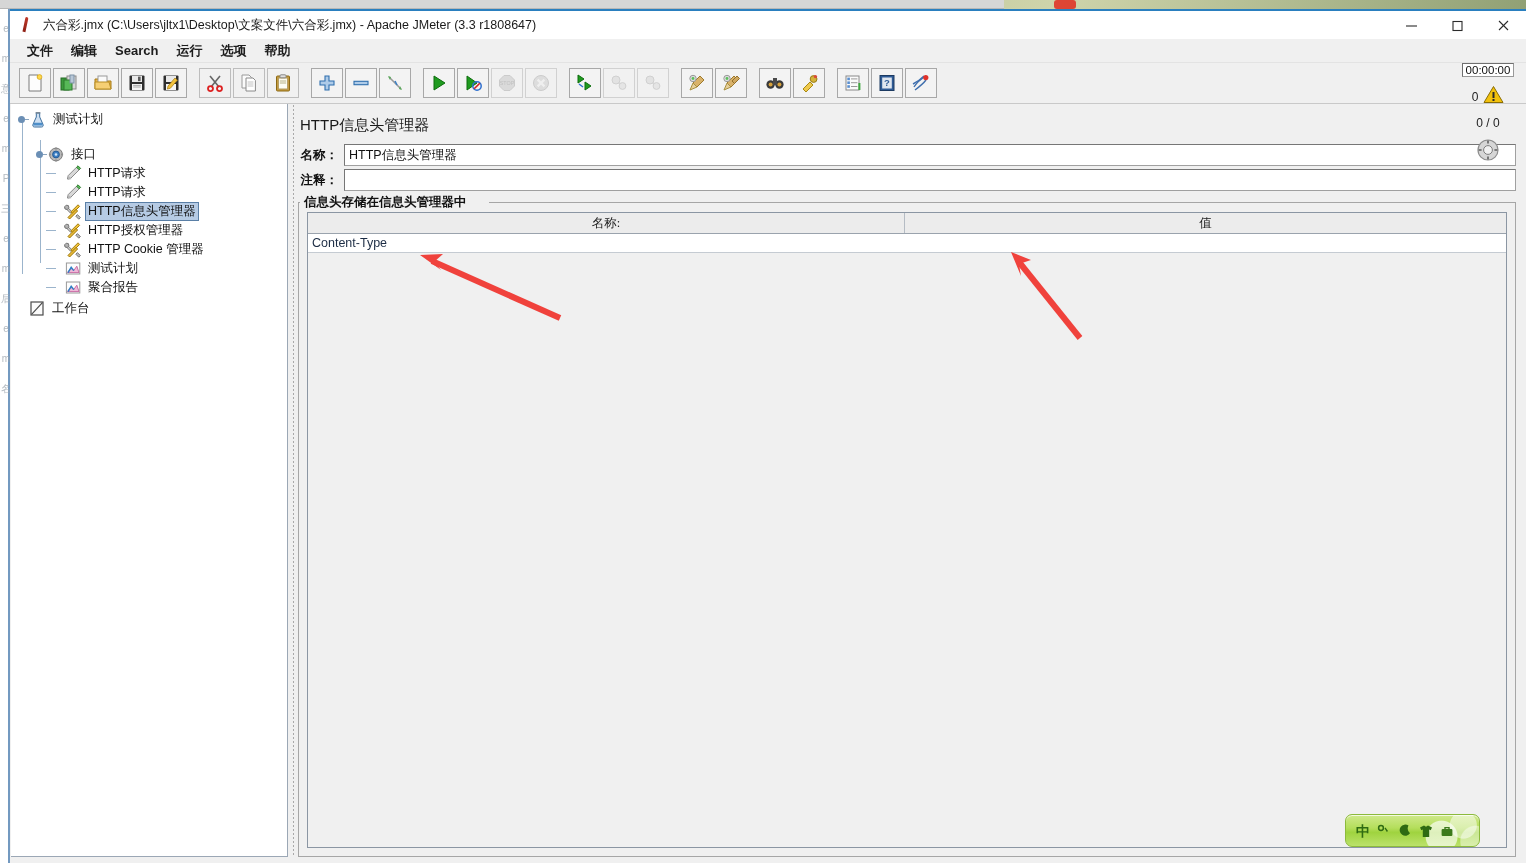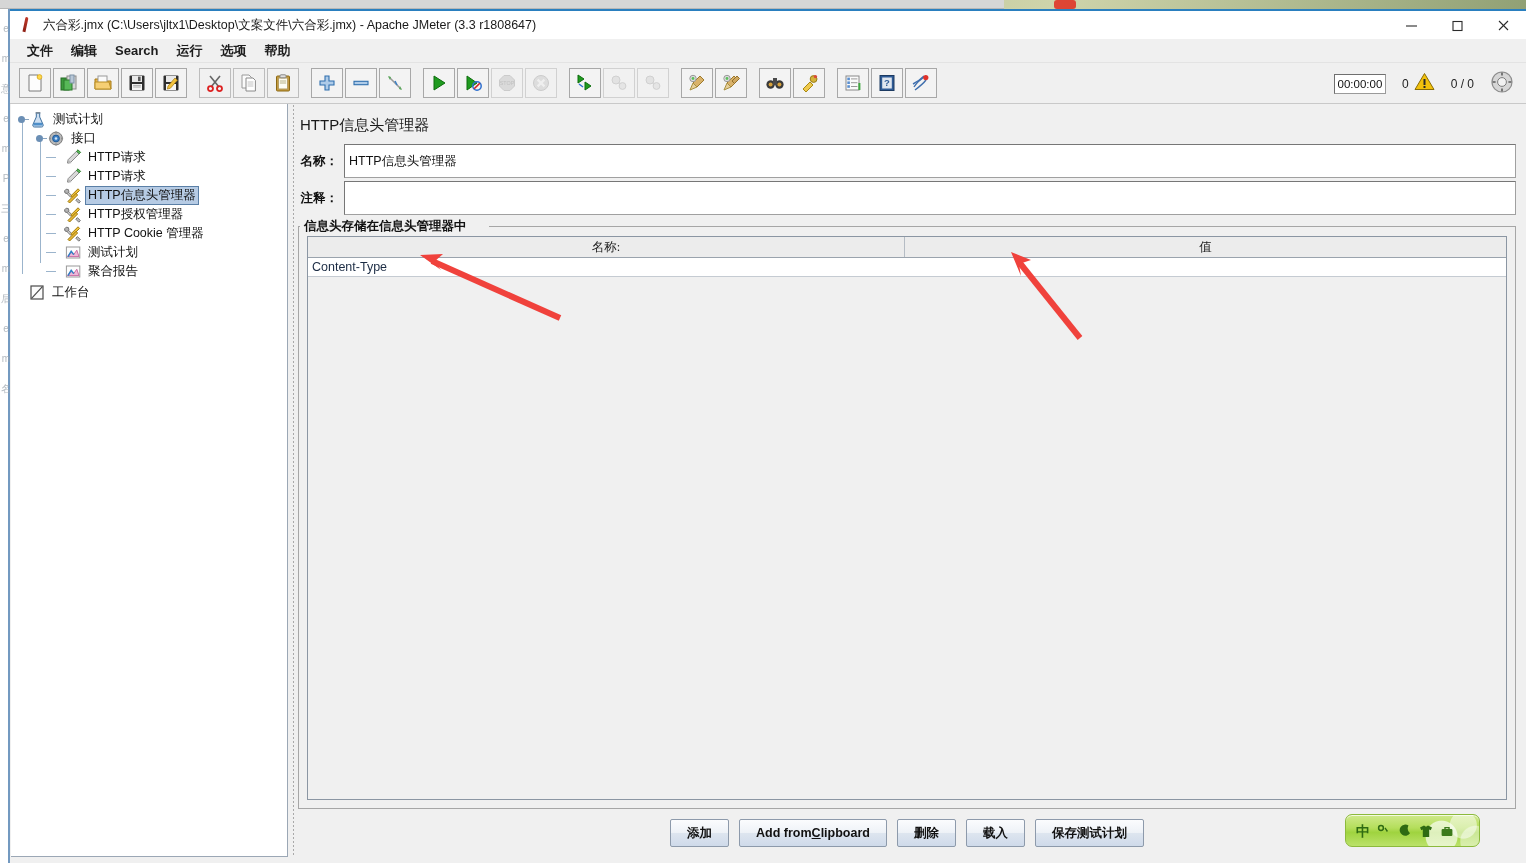--- a/index.html
+++ b/index.html
@@ -98,21 +98,21 @@
     width:32px; height:30px; margin:0 1px;
     background:#f3f3f3; border:1px solid #a8a8a8;
     display:flex; align-items:center; justify-content:center;
   }
   .tb-btn.flat { border-color:#bdbdbd; background:#f1f1f1; }
   .tb-btn.dis { opacity:.42; }
   .tb-btn svg { display:block; }
 
   #toolbar-status {
     position:absolute; right:12px; top:0; height:41px;
-    display:flex; align-items:center; gap:16px;
+    display:flex; align-items:center; gap:8px;flex-direction:column;
   }
   #run-timer {
     width:52px; height:20px; background:#fff; border:1px solid #9a9a9a;
     border-top-color:#6f6f6f; border-left-color:#6f6f6f;
     font-size:11.5px; color:#111; display:flex; align-items:center; justify-content:center;
     font-family:"Liberation Sans", sans-serif;
   }
   .stat-text { font-size:12px; color:#222; }
   #warn-count, #thread-count { display:flex; align-items:center; gap:5px; }
 
@@ -173,21 +173,21 @@
   
   #main-panel {
     flex:1; min-width:0; background:#f0f0f0;
     display:flex; flex-direction:column;
     padding:8px 10px 0 0;
   }
   #panel-title {
     font-size:15px; color:#1a1a1a; font-weight:normal;
     margin:4px 0 9px 2px;
   }
-  .field-row { display:flex; align-items:stretch; margin-bottom:3px; height:34px; }
+  .field-row { display:flex; align-items:stretch; margin-bottom:3px; height:22px; }
   .field-label {
     width:46px; font-size:12.5px; font-weight:bold; color:#111;
     display:flex; align-items:center; justify-content:flex-end; padding-right:6px;
     background:#f0f0f0; flex:none;
   }
   .field-input {
     flex:1; background:#fff; border:1px solid #a0a0a0;
     border-top-color:#767676; border-left-color:#767676;
     font-size:12.5px; color:#111; padding:2px 4px;
     display:flex; align-items:center;
@@ -579,21 +579,21 @@
           <span class="ticon">
             <svg width="18" height="17" viewBox="0 0 18 17">
                 <path d="M7.3 2h3.4v4l3.4 7.6c.5 1.2-.3 2.4-1.6 2.4H5.5c-1.3 0-2.1-1.2-1.6-2.4L7.3 6z" fill="#cfe0f2" stroke="#3d6f9e"></path>
                 <path d="M5.2 11.8h7.6l1.3 2.8H3.9z" fill="#4f8fc9"></path>
                 <rect x="6.6" y="1" width="4.8" height="1.6" fill="#7d8b99"></rect>
               </svg>
           </span>
           <span class="tlabel">测试计划</span>
         </div>
 
-        <div class="tnode" style="padding-left:18px;">
+        <div class="tnode" style="padding-left:18px;margin-top:16px;">
           <span class="thandle"></span>
           <span class="ticon">
             <svg width="18" height="17" viewBox="0 0 18 17">
                 <circle cx="9" cy="8.5" r="6.4" fill="#b9b9b9" stroke="#7d7d7d"></circle>
                 <circle cx="9" cy="8.5" r="3.4" fill="#3c7fc4" stroke="#235b96"></circle>
                 <circle cx="9" cy="8.5" r="1.3" fill="#cfe4f7"></circle>
                 <path d="M9 1.4v2M9 13.6v2M1.9 8.5h2M14.1 8.5h2" stroke="#8d8d8d" stroke-width="1.6"></path>
               </svg>
           </span>
           <span class="tlabel">接口</span>
@@ -738,27 +738,20 @@
             <div class="th" style="flex:1;">值</div>
           </div>
           <div id="table-body">
             <div class="trow">
               <div class="td" style="flex:0 0 597px;">Content-Type</div>
             </div>
           </div>
         </div>
       </div>
 
-      <div id="button-row">
-        <div class="btn">添加</div>
-        <div class="btn">Add from <span class="u">C</span>lipboard</div>
-        <div class="btn">删除</div>
-        <div class="btn">载入</div>
-        <div class="btn">保存测试计划</div>
-      </div>
     </div>
   </div>
 
   <div id="bottom-strip"></div>
 </div>
 
 <div id="ime-bar">
   <div class="leaf-deco"></div>
   <span class="ime-glyph">中</span>
   <span class="ime-icon">

